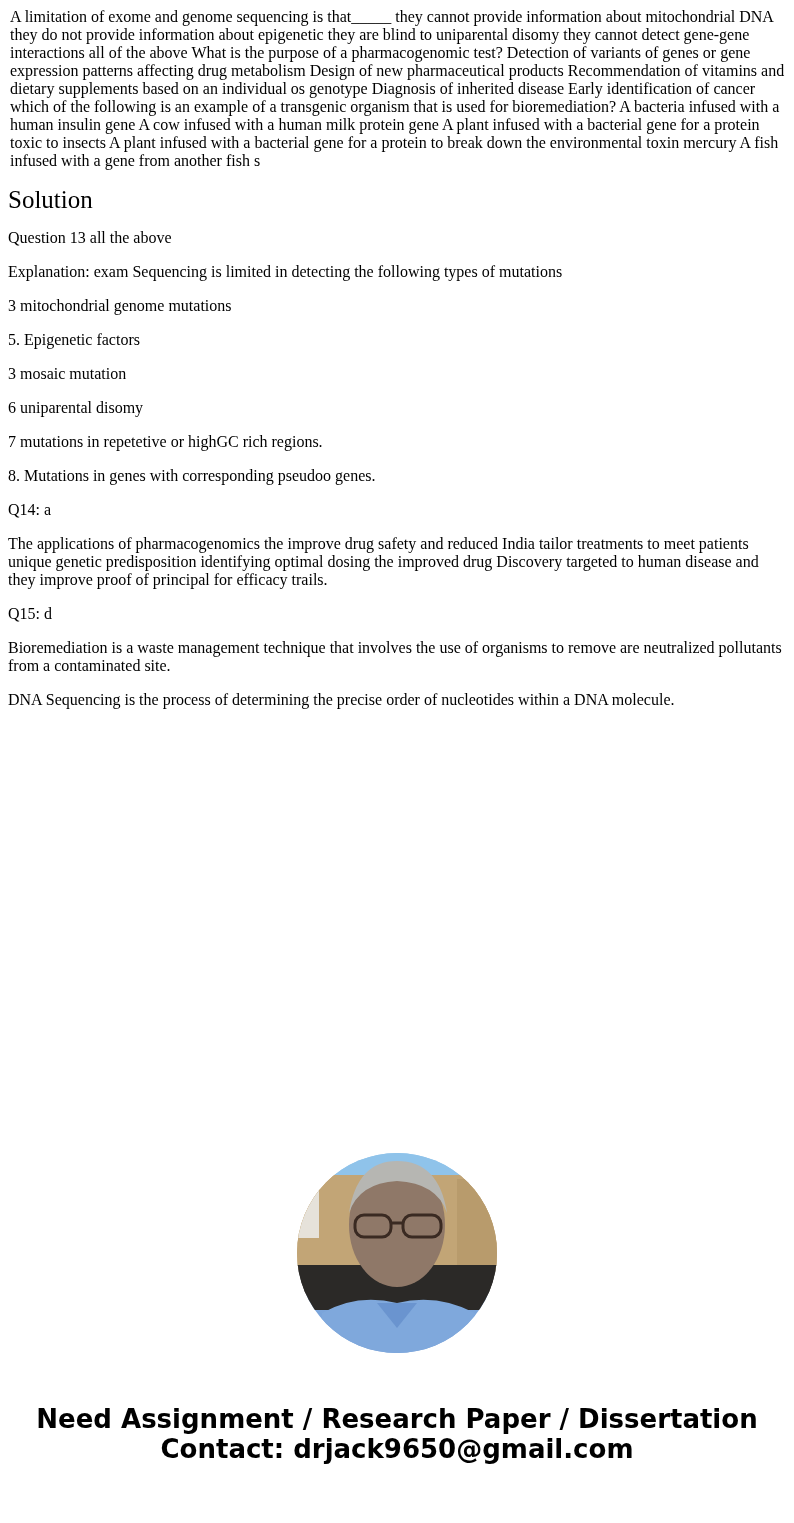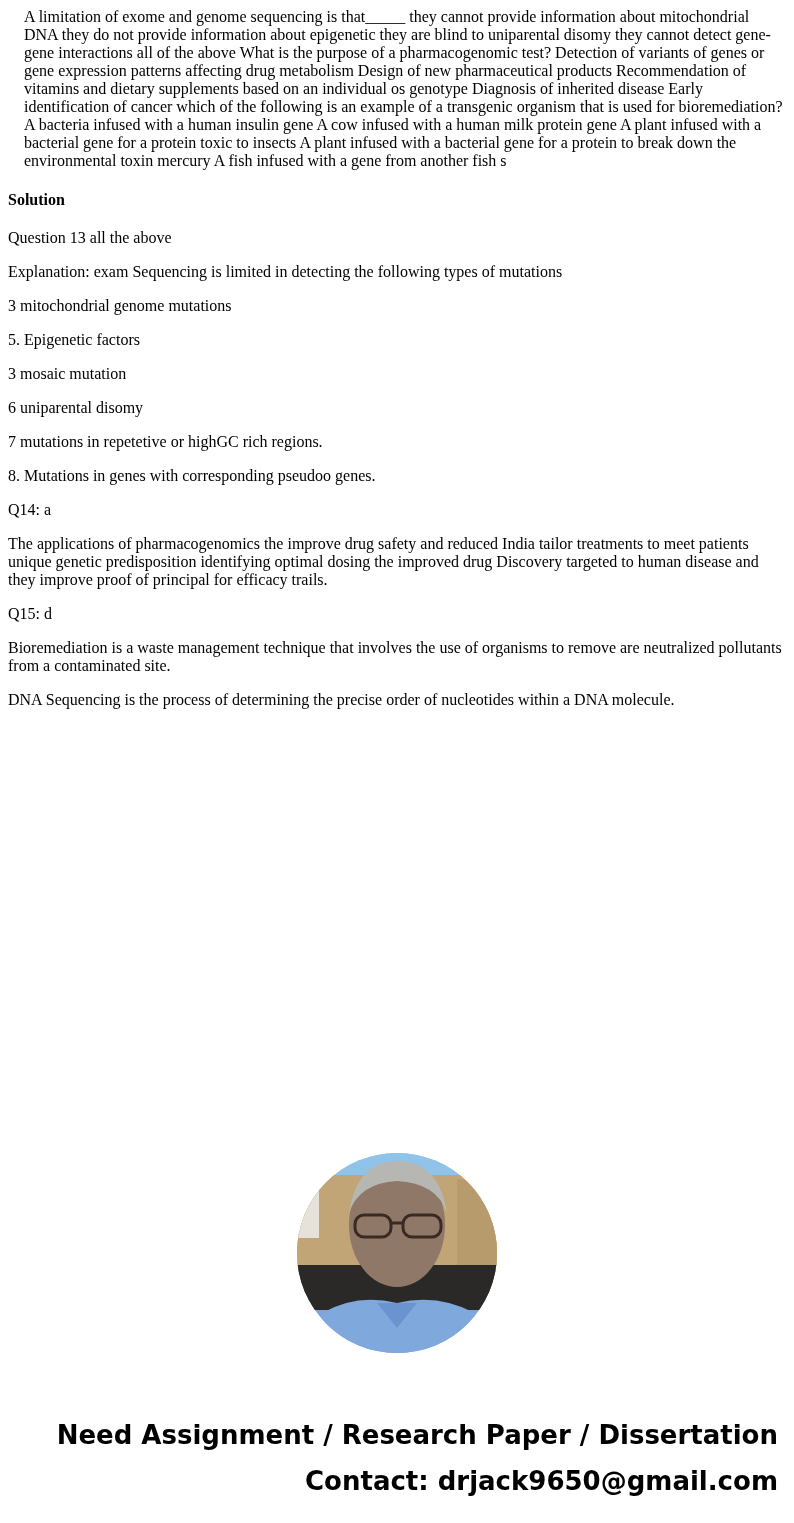--- a/index.html
+++ b/index.html
@@ -7,24 +7,24 @@
       width: 794px;
       height: 1523px;
       position: relative;
       font-family: "Liberation Serif", serif;
       color: #000;
       font-size: 16px;
       line-height: 18px;
       overflow: hidden;
     }
     .content { padding: 8px 8px 0 8px; }
-    .question { margin: 0 0 0 16px; }
+    .question { margin: 0 0 0 2px; }
     h3.solution {
-      font-size: 16px;
-      font-weight: bold;
+      font-size: 25px;
+      font-weight: normal;
       margin: 19px 0 18px 0;
       line-height: 22px;
     }
     p.ans { margin: 0 0 16px 0; }
     .avatar {
       position: absolute;
       left: 297px;
       top: 1153px;
       width: 200px;
       height: 200px;
@@ -38,21 +38,21 @@
       left: 0;
       top: 1404px;
       width: 794px;
       text-align: center;
       font-family: "DejaVu Sans", sans-serif;
       font-weight: bold;
       font-size: 26px;
       line-height: 30px;
       color: #000;
     }
-    .promo div { margin: 16px; text-align: right; }
+    .promo div { margin: 0; }
   </style>
 </head>
 <body>
 
 <div class="content">
   <div class="question">A limitation of exome and genome sequencing is that_____ they cannot provide information about mitochondrial DNA they do not provide information about epigenetic they are blind to uniparental disomy they cannot detect gene-gene interactions all of the above What is the purpose of a pharmacogenomic test? Detection of variants of genes or gene expression patterns affecting drug metabolism Design of new pharmaceutical products Recommendation of vitamins and dietary supplements based on an individual os genotype Diagnosis of inherited disease Early identification of cancer which of the following is an example of a transgenic organism that is used for bioremediation? A bacteria infused with a human insulin gene A cow infused with a human milk protein gene A plant infused with a bacterial gene for a protein toxic to insects A plant infused with a bacterial gene for a protein to break down the environmental toxin mercury A fish infused with a gene from another fish s</div>
 
   <h3 class="solution">Solution</h3>
 
   <p class="ans">Question 13 all the above</p>

